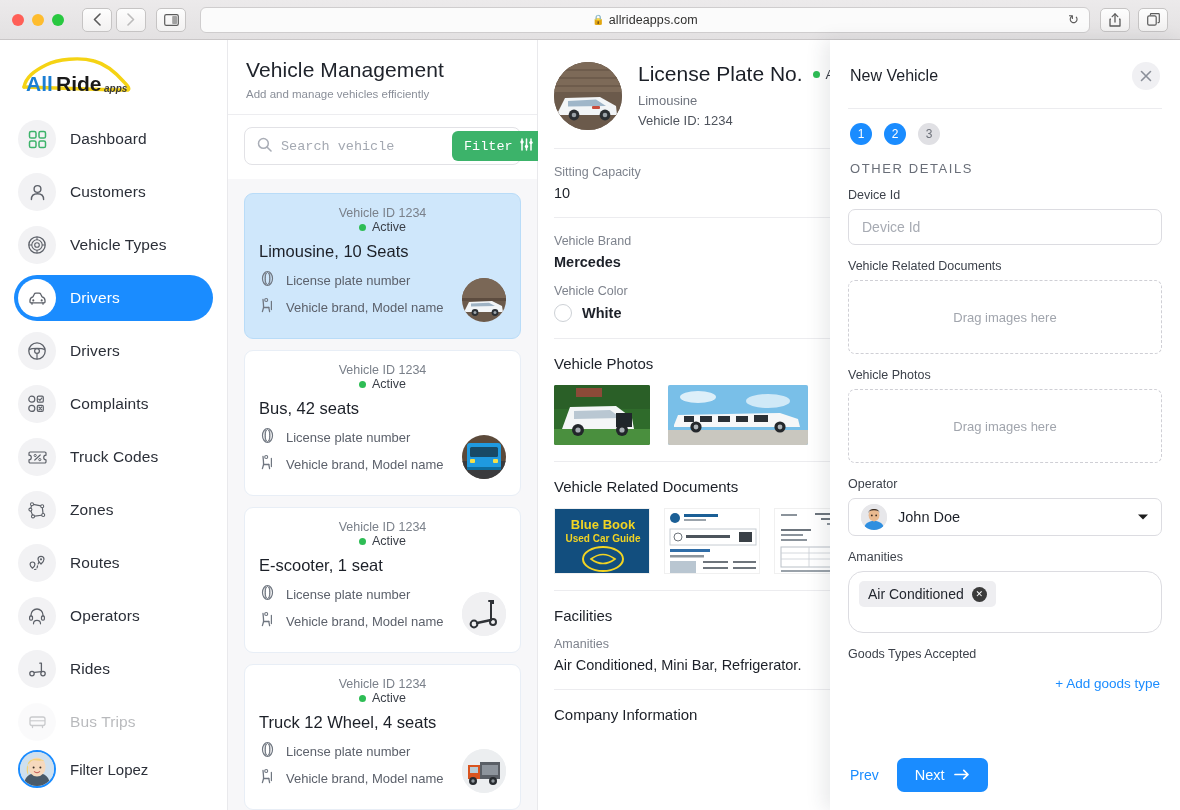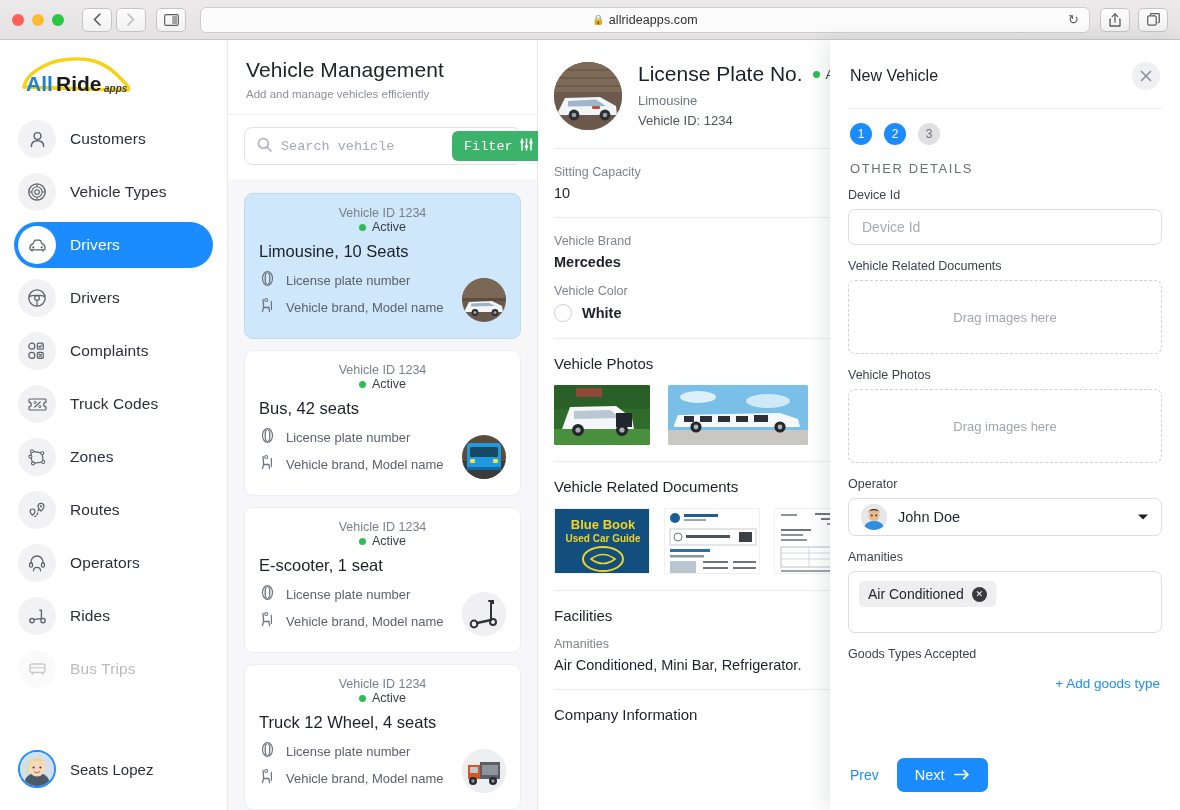--- a/index.html
+++ b/index.html
@@ -224,21 +224,21 @@
     display: flex; align-items: center; padding: 0 12px; gap: 11px; cursor: pointer;
   }
   .op-avatar {
     width: 26px; height: 26px; border-radius: 50%; background: #e7e7ea;
     overflow: hidden; flex: 0 0 26px;
   }
   .select-val { flex: 1; font-size: 14.5px; color: #1c2028; }
   .select-val.placeholder { color: #a7abb3; }
   .caret { color: #1d1d1d; font-size: 10px; }
   .chips-box {
-    width: 100%; min-height: 62px; border: 1px solid #dcdce1; border-radius: 7px;
+    width: 100%; min-height: 62px; border: 1px solid #dcdce1; border-radius: 15px;
     padding: 9px 10px;
   }
   .chip {
     display: inline-flex; align-items: center; gap: 8px;
     background: #eeeef1; border-radius: 5px; padding: 5px 9px;
     font-size: 14px; color: #23272f;
   }
   .chip-x {
     width: 15px; height: 15px; border-radius: 50%; background: #3b3b3b;
     color: #fff; font-size: 9px; display: flex; align-items: center; justify-content: center;
@@ -319,20 +319,31 @@
         <path d="M6 36 C8 26 16 20 28 14 C40 8 62 6 76 10 C88 13 98 22 106 31 C110 35 112 38 110 39 L100 39" stroke="#f5d314" stroke-width="3.4" fill="none" stroke-linecap="round"></path>
         <path d="M6 36 L100 39" stroke="#f5d314" stroke-width="3.4" fill="none" stroke-linecap="round"></path>
         <text x="8" y="40" font-family="Liberation Sans, sans-serif" font-size="21" font-weight="bold" fill="#1c7fd4">All</text>
         <text x="38" y="40" font-family="Liberation Sans, sans-serif" font-size="21" font-weight="bold" fill="#1a1a1a">Ride</text>
         <text x="86" y="41" font-family="Liberation Sans, sans-serif" font-size="10" font-style="italic" font-weight="bold" fill="#3a3a3a">apps</text>
       </svg>
     </div>
 
     <nav class="nav">
 
+      <div class="nav-item">
+        <span class="ico-circle">
+          <svg width="19" height="19" viewBox="0 0 19 19">
+            <rect x="1.5" y="1.5" width="6.5" height="6.5" rx="1.6" stroke="#3cb36a" stroke-width="1.5" fill="none"></rect>
+            <rect x="11" y="1.5" width="6.5" height="6.5" rx="1.6" stroke="#3cb36a" stroke-width="1.5" fill="none"></rect>
+            <rect x="1.5" y="11" width="6.5" height="6.5" rx="1.6" stroke="#3cb36a" stroke-width="1.5" fill="none"></rect>
+            <rect x="11" y="11" width="6.5" height="6.5" rx="1.6" stroke="#3cb36a" stroke-width="1.5" fill="none"></rect>
+          </svg>
+        </span>
+        <span class="label">Dashboard</span>
+      </div>
 
       <div class="nav-item">
         <span class="ico-circle">
           <svg width="19" height="19" viewBox="0 0 19 19">
             <circle cx="9.5" cy="6" r="3.4" stroke="#5d6169" stroke-width="1.4" fill="none"></circle>
             <path d="M3.4 16.5 C3.4 12.6 6.1 10.8 9.5 10.8 C12.9 10.8 15.6 12.6 15.6 16.5" stroke="#5d6169" stroke-width="1.4" fill="none" stroke-linecap="round"></path>
           </svg>
         </span>
         <span class="label">Customers</span>
       </div>
@@ -468,21 +479,21 @@
           <rect width="34" height="34" fill="#cfe0ee"></rect>
           <path d="M4 34 C4 25 9 21 17 21 C25 21 30 25 30 34 Z" fill="#4a5a68"></path>
           <ellipse cx="17" cy="15" rx="8.6" ry="9.6" fill="#f6d9bd"></ellipse>
           <path d="M7.6 13 C7.6 5 26.4 4.2 26.4 13.6 C26.4 10 24 8.4 21 8.6 C17 8.9 12 6.4 9.6 11 Z" fill="#f0d27a"></path>
           <path d="M7.2 13 C6 19 7.2 22 8.4 23 C8 18 8.2 15 8.2 15 Z" fill="#f0d27a"></path>
           <circle cx="13.6" cy="15.4" r="1" fill="#3a3026"></circle>
           <circle cx="20.4" cy="15.4" r="1" fill="#3a3026"></circle>
           <path d="M14.4 19.6 Q17 21.8 19.6 19.6" stroke="#c96a62" stroke-width="1.2" fill="none" stroke-linecap="round"></path>
         </svg>
       </span>
-      <span class="name">Seats Lopez</span>
+      <span class="name">Filter Lopez</span>
     </div>
   </aside>
 
   <section class="list-panel">
     <div class="page-head">
       <div class="page-title">Vehicle Management</div>
       <div class="page-sub">Add and manage vehicles efficiently</div>
     </div>
 
     <div class="search-wrap">

